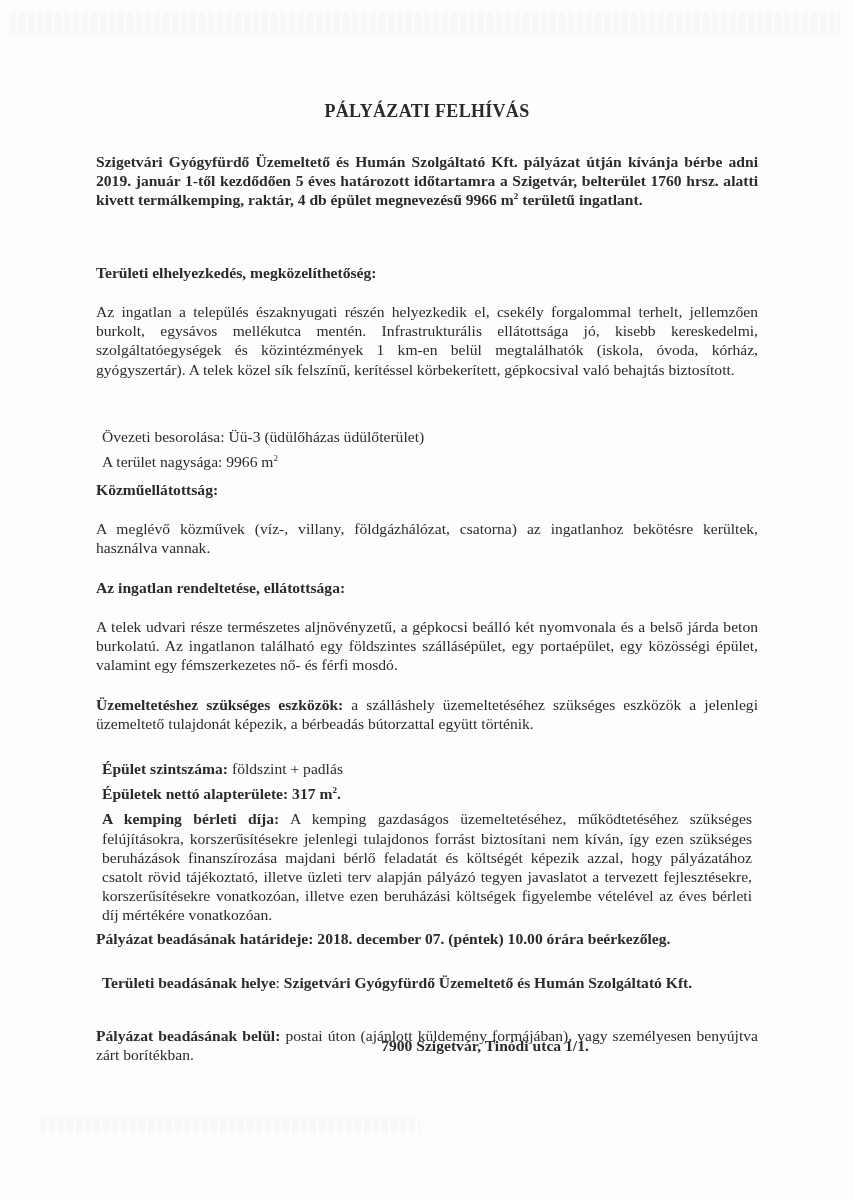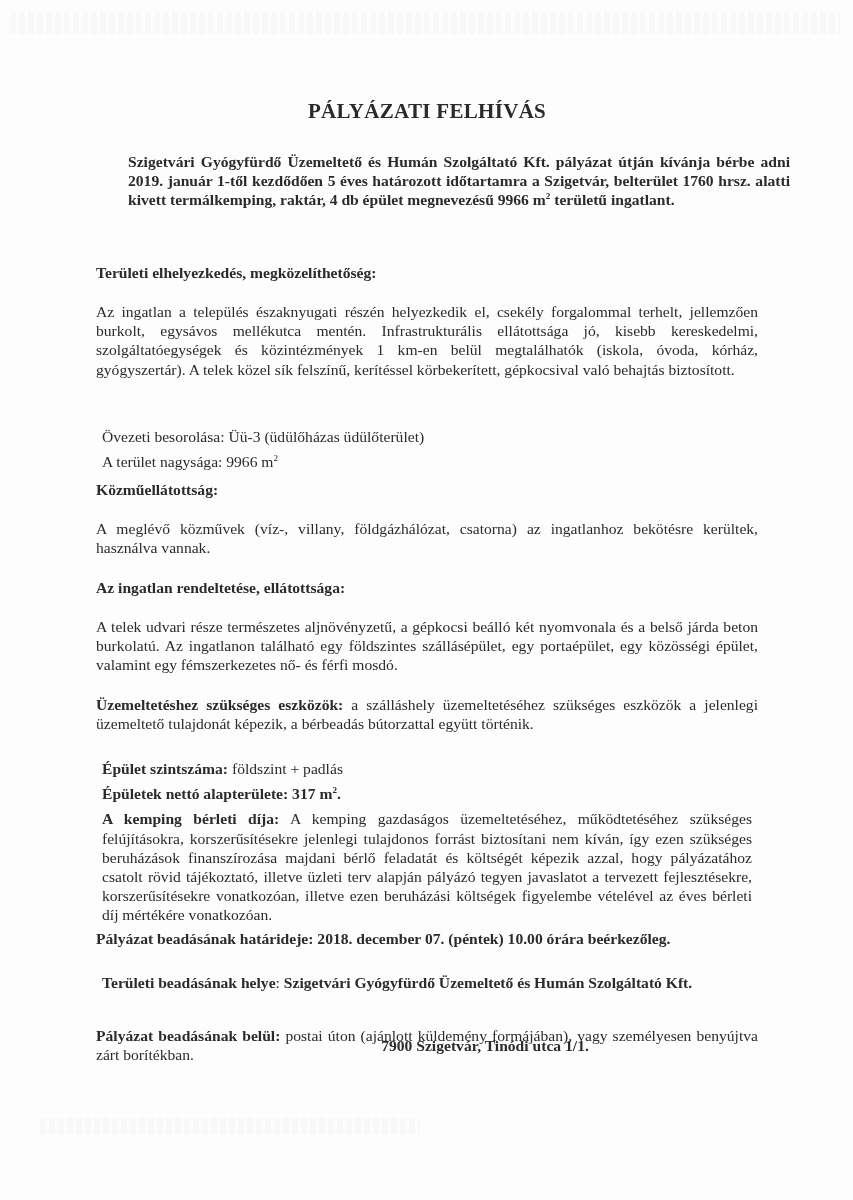--- a/index.html
+++ b/index.html
@@ -39,21 +39,21 @@
       width: 662px;
       font-size: 15.6px;
       line-height: 19.2px;
     }
     .title {
       position: absolute;
       left: 0; width: 662px;
       top: 102px;
       text-align: center;
       font-weight: bold;
-      font-size: 21px;
+      font-size: 18px;
       letter-spacing: 0.3px;
       color: #2a2a2a;
     }
     .block {
       position: absolute;
       left: 0;
       width: 662px;
       text-align: justify;
     }
     .block p { margin: 6px; }
@@ -71,21 +71,21 @@
 <body>
 
 <div class="page">
   <div class="bleed"></div>
   <div class="bleed b2"></div>
 
   <div class="content">
 
     <div class="title">PÁLYÁZATI FELHÍVÁS</div>
 
-    <div class="block b" style="top:152px;margin-left:32px;">
+    <div class="block b" style="top:152px;">
       <span>Szigetvári Gyógyfürdő Üzemeltető és Humán Szolgáltató Kft. pályázat útján kívánja bérbe adni 2019. január 1-től kezdődően 5 éves határozott időtartamra a Szigetvár, belterület 1760 hrsz. alatti kivett termálkemping, raktár, 4 db épület megnevezésű 9966 m</span><sup>2</sup><span> területű ingatlant.</span>
     </div>
 
     <div class="block b" style="top:263px;">Területi elhelyezkedés, megközelíthetőség:</div>
 
     <div class="block" style="top:302px;">Az ingatlan a település északnyugati részén helyezkedik el, csekély forgalommal terhelt, jellemzően burkolt, egysávos mellékutca mentén. Infrastrukturális ellátottsága jó, kisebb kereskedelmi, szolgáltatóegységek és közintézmények 1 km-en belül megtalálhatók (iskola, óvoda, kórház, gyógyszertár). A telek közel sík felszínű, kerítéssel körbekerített, gépkocsival való behajtás biztosított.</div>
 
     <div class="block" style="top:421px;">
       <p>Övezeti besorolása: Üü-3 (üdülőházas üdülőterület)</p>
       <p><span>A terület nagysága: 9966 m</span><sup>2</sup></p>

